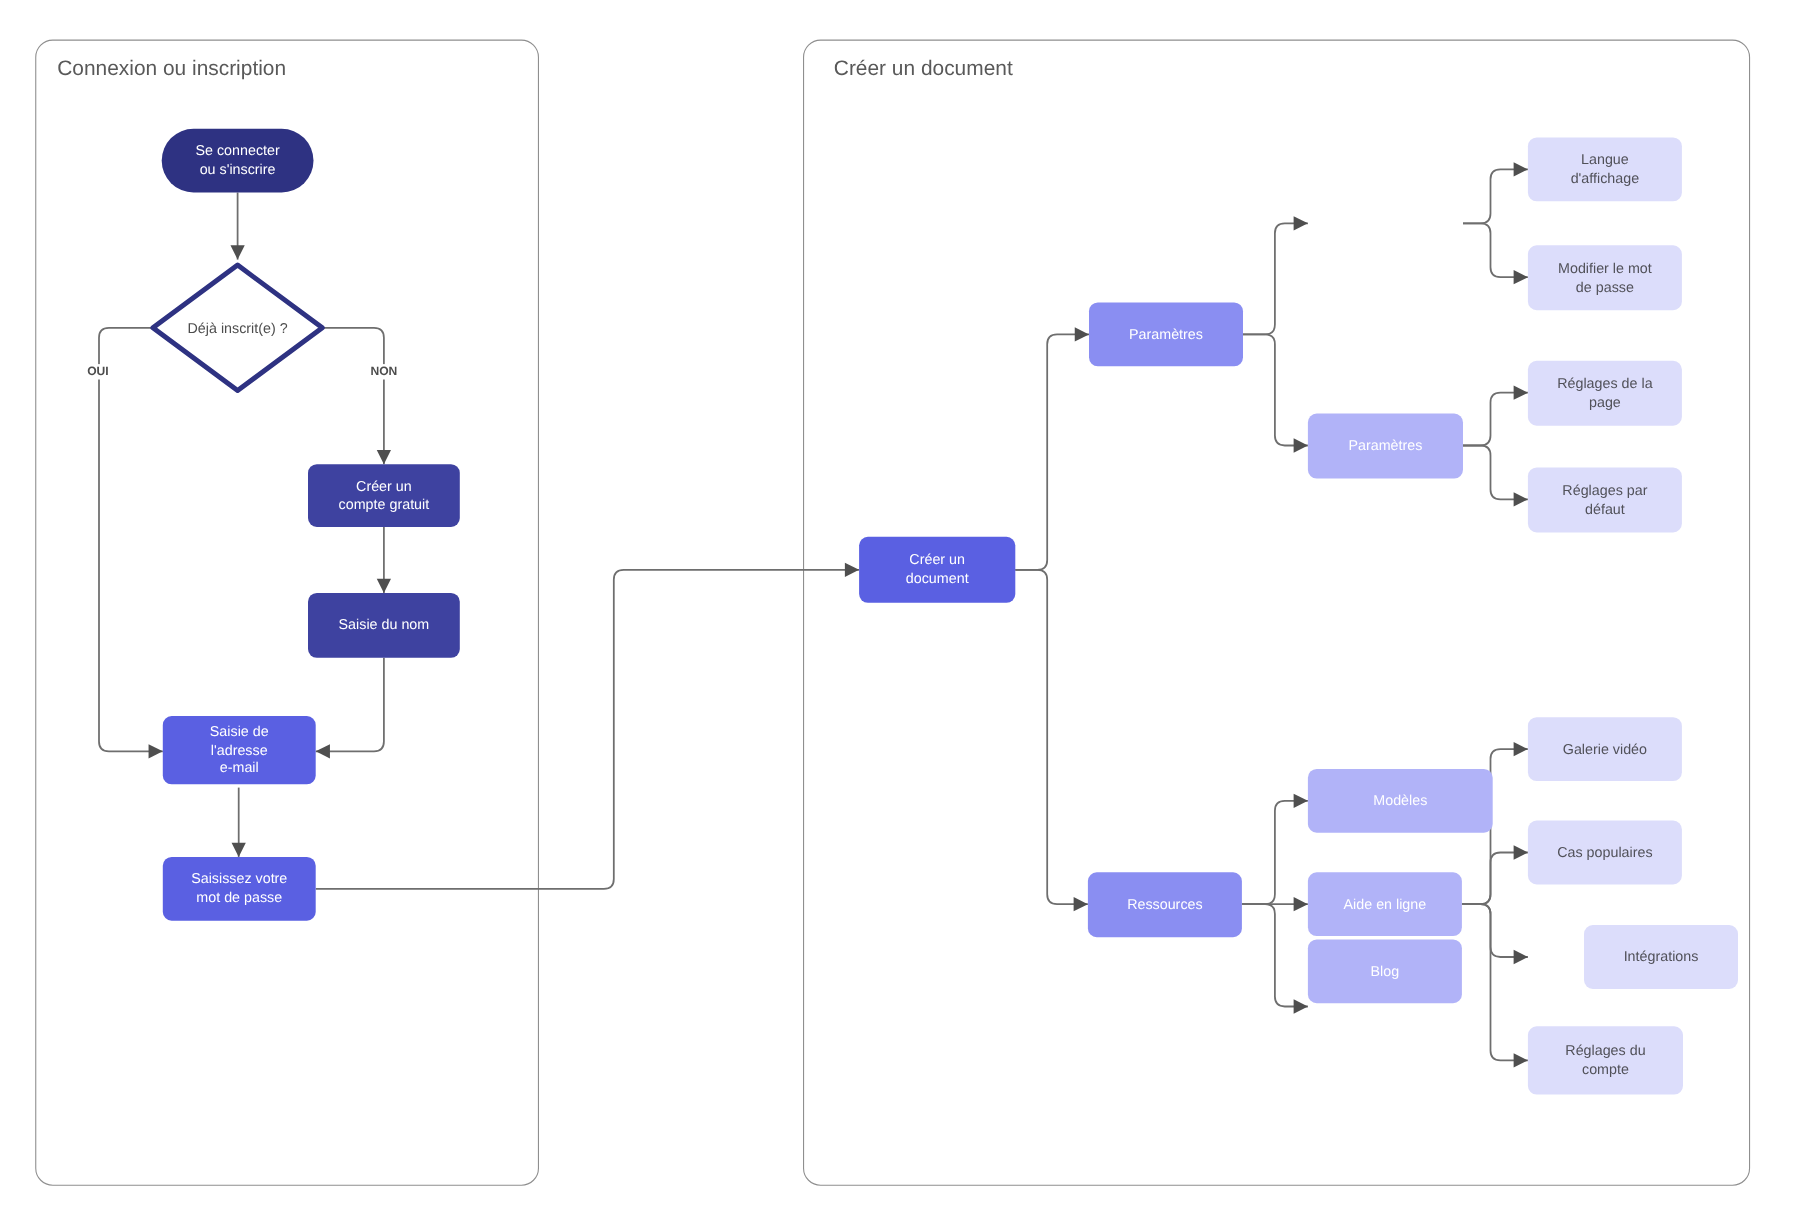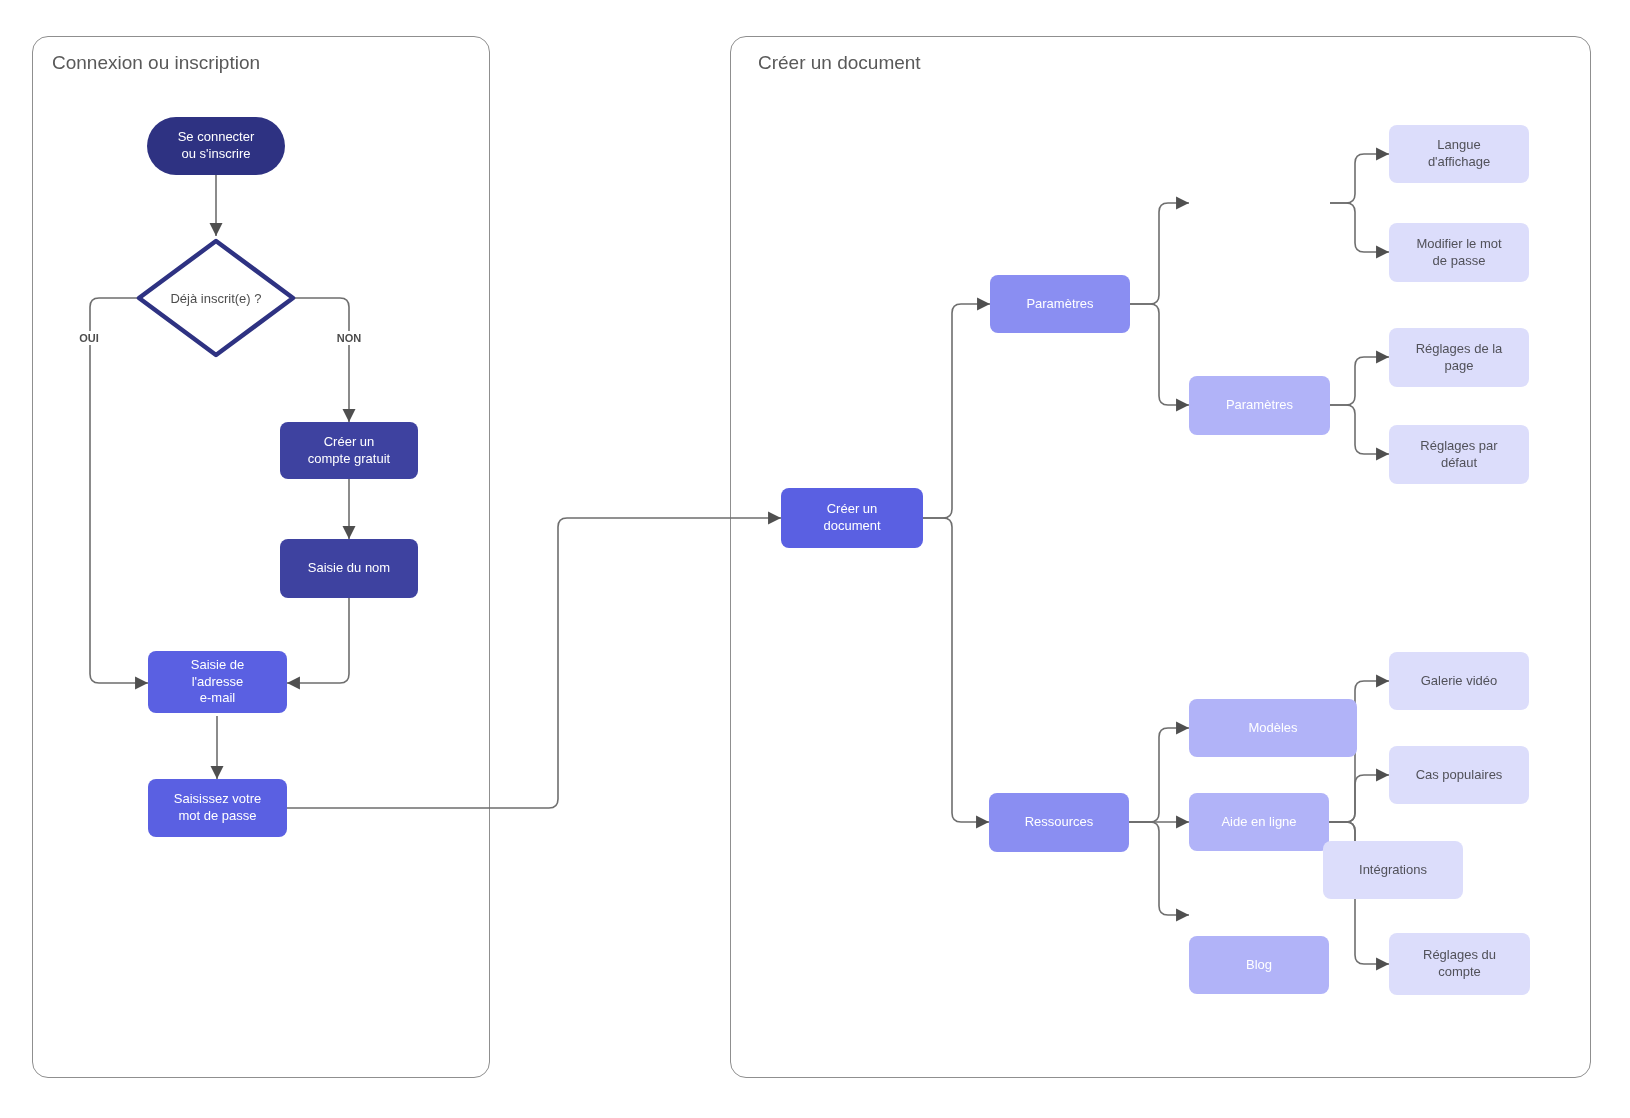--- a/index.html
+++ b/index.html
@@ -175,21 +175,21 @@
   </div>
 
   <div class="node light" style="left:1189px; top:699px; width:168px; height:58px;">
     <span class="label">Modèles</span>
   </div>
 
   <div class="node light" style="left:1189px; top:793px; width:140px; height:58px;">
     <span class="label">Aide en ligne</span>
   </div>
 
-  <div class="node light" style="left:1189px; top:936px; width:140px; height:58px;">
+  <div class="node light" style="left:1189px; top:854px; width:140px; height:58px;">
     <span class="label">Blog</span>
   </div>
 
   <div class="node leaf" style="left:1389px; top:125px; width:140px; height:58px;">
     <span class="label">Langue
 d'affichage</span>
   </div>
 
   <div class="node leaf" style="left:1389px; top:223px; width:140px; height:59px;">
     <span class="label">Modifier le mot
@@ -207,21 +207,21 @@
   </div>
 
   <div class="node leaf" style="left:1389px; top:652px; width:140px; height:58px;">
     <span class="label">Galerie vidéo</span>
   </div>
 
   <div class="node leaf" style="left:1389px; top:746px; width:140px; height:58px;">
     <span class="label">Cas populaires</span>
   </div>
 
-  <div class="node leaf" style="left:1323px; top:841px; width:140px; height:58px;">
+  <div class="node leaf" style="left:1440px; top:841px; width:140px; height:58px;">
     <span class="label">Intégrations</span>
   </div>
 
   <div class="node leaf" style="left:1389px; top:933px; width:141px; height:62px;">
     <span class="label">Réglages du
 compte</span>
   </div>
 
 </div>
 

